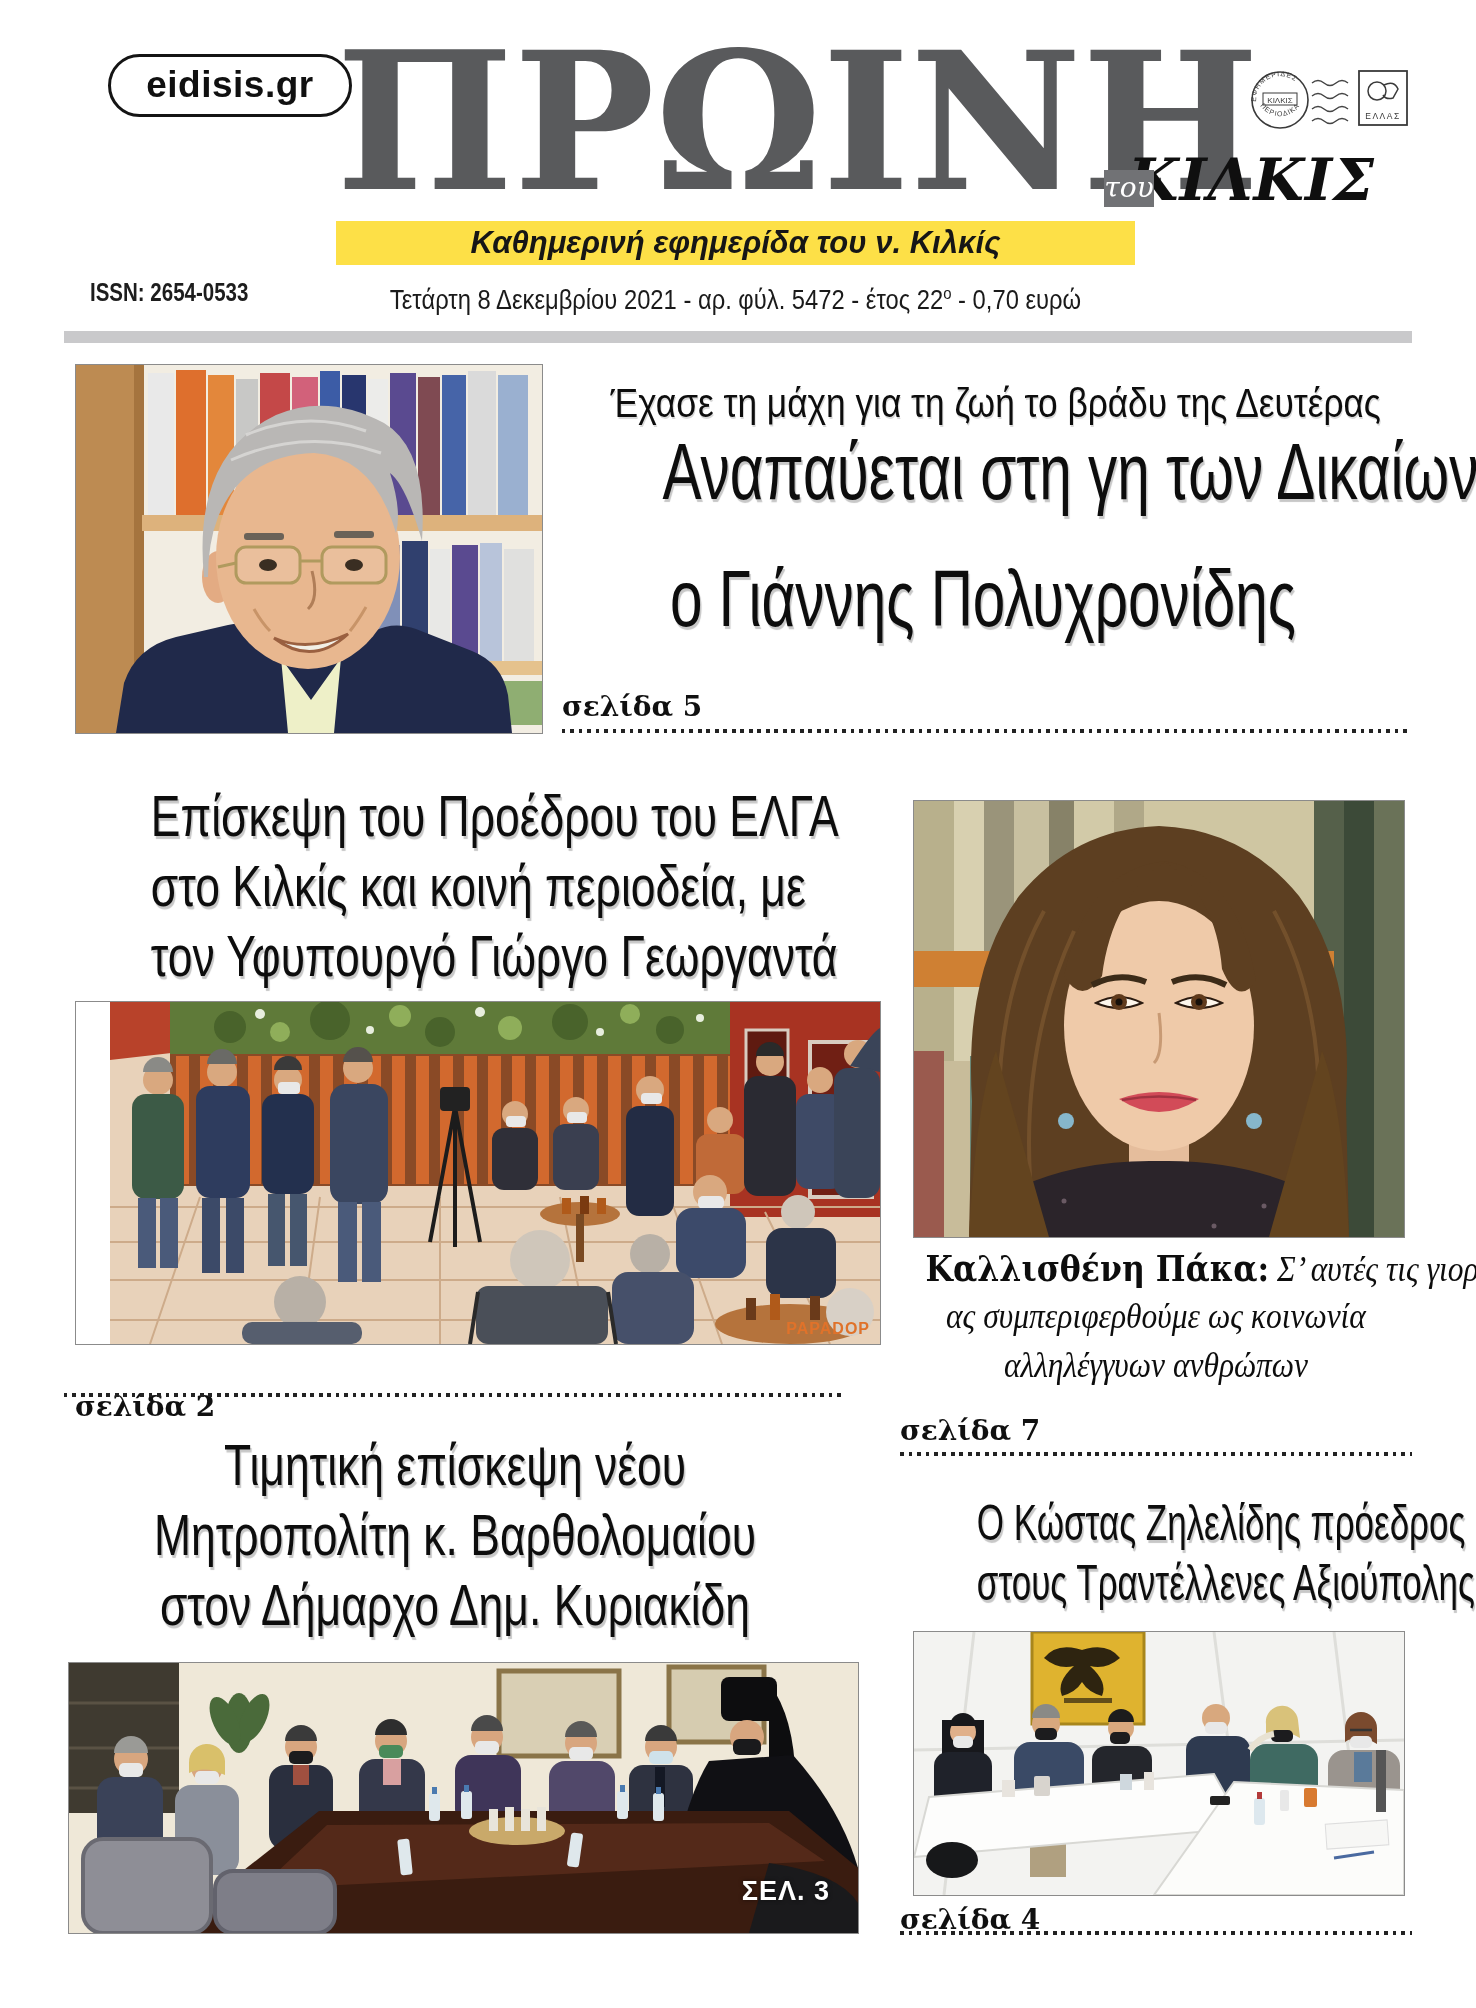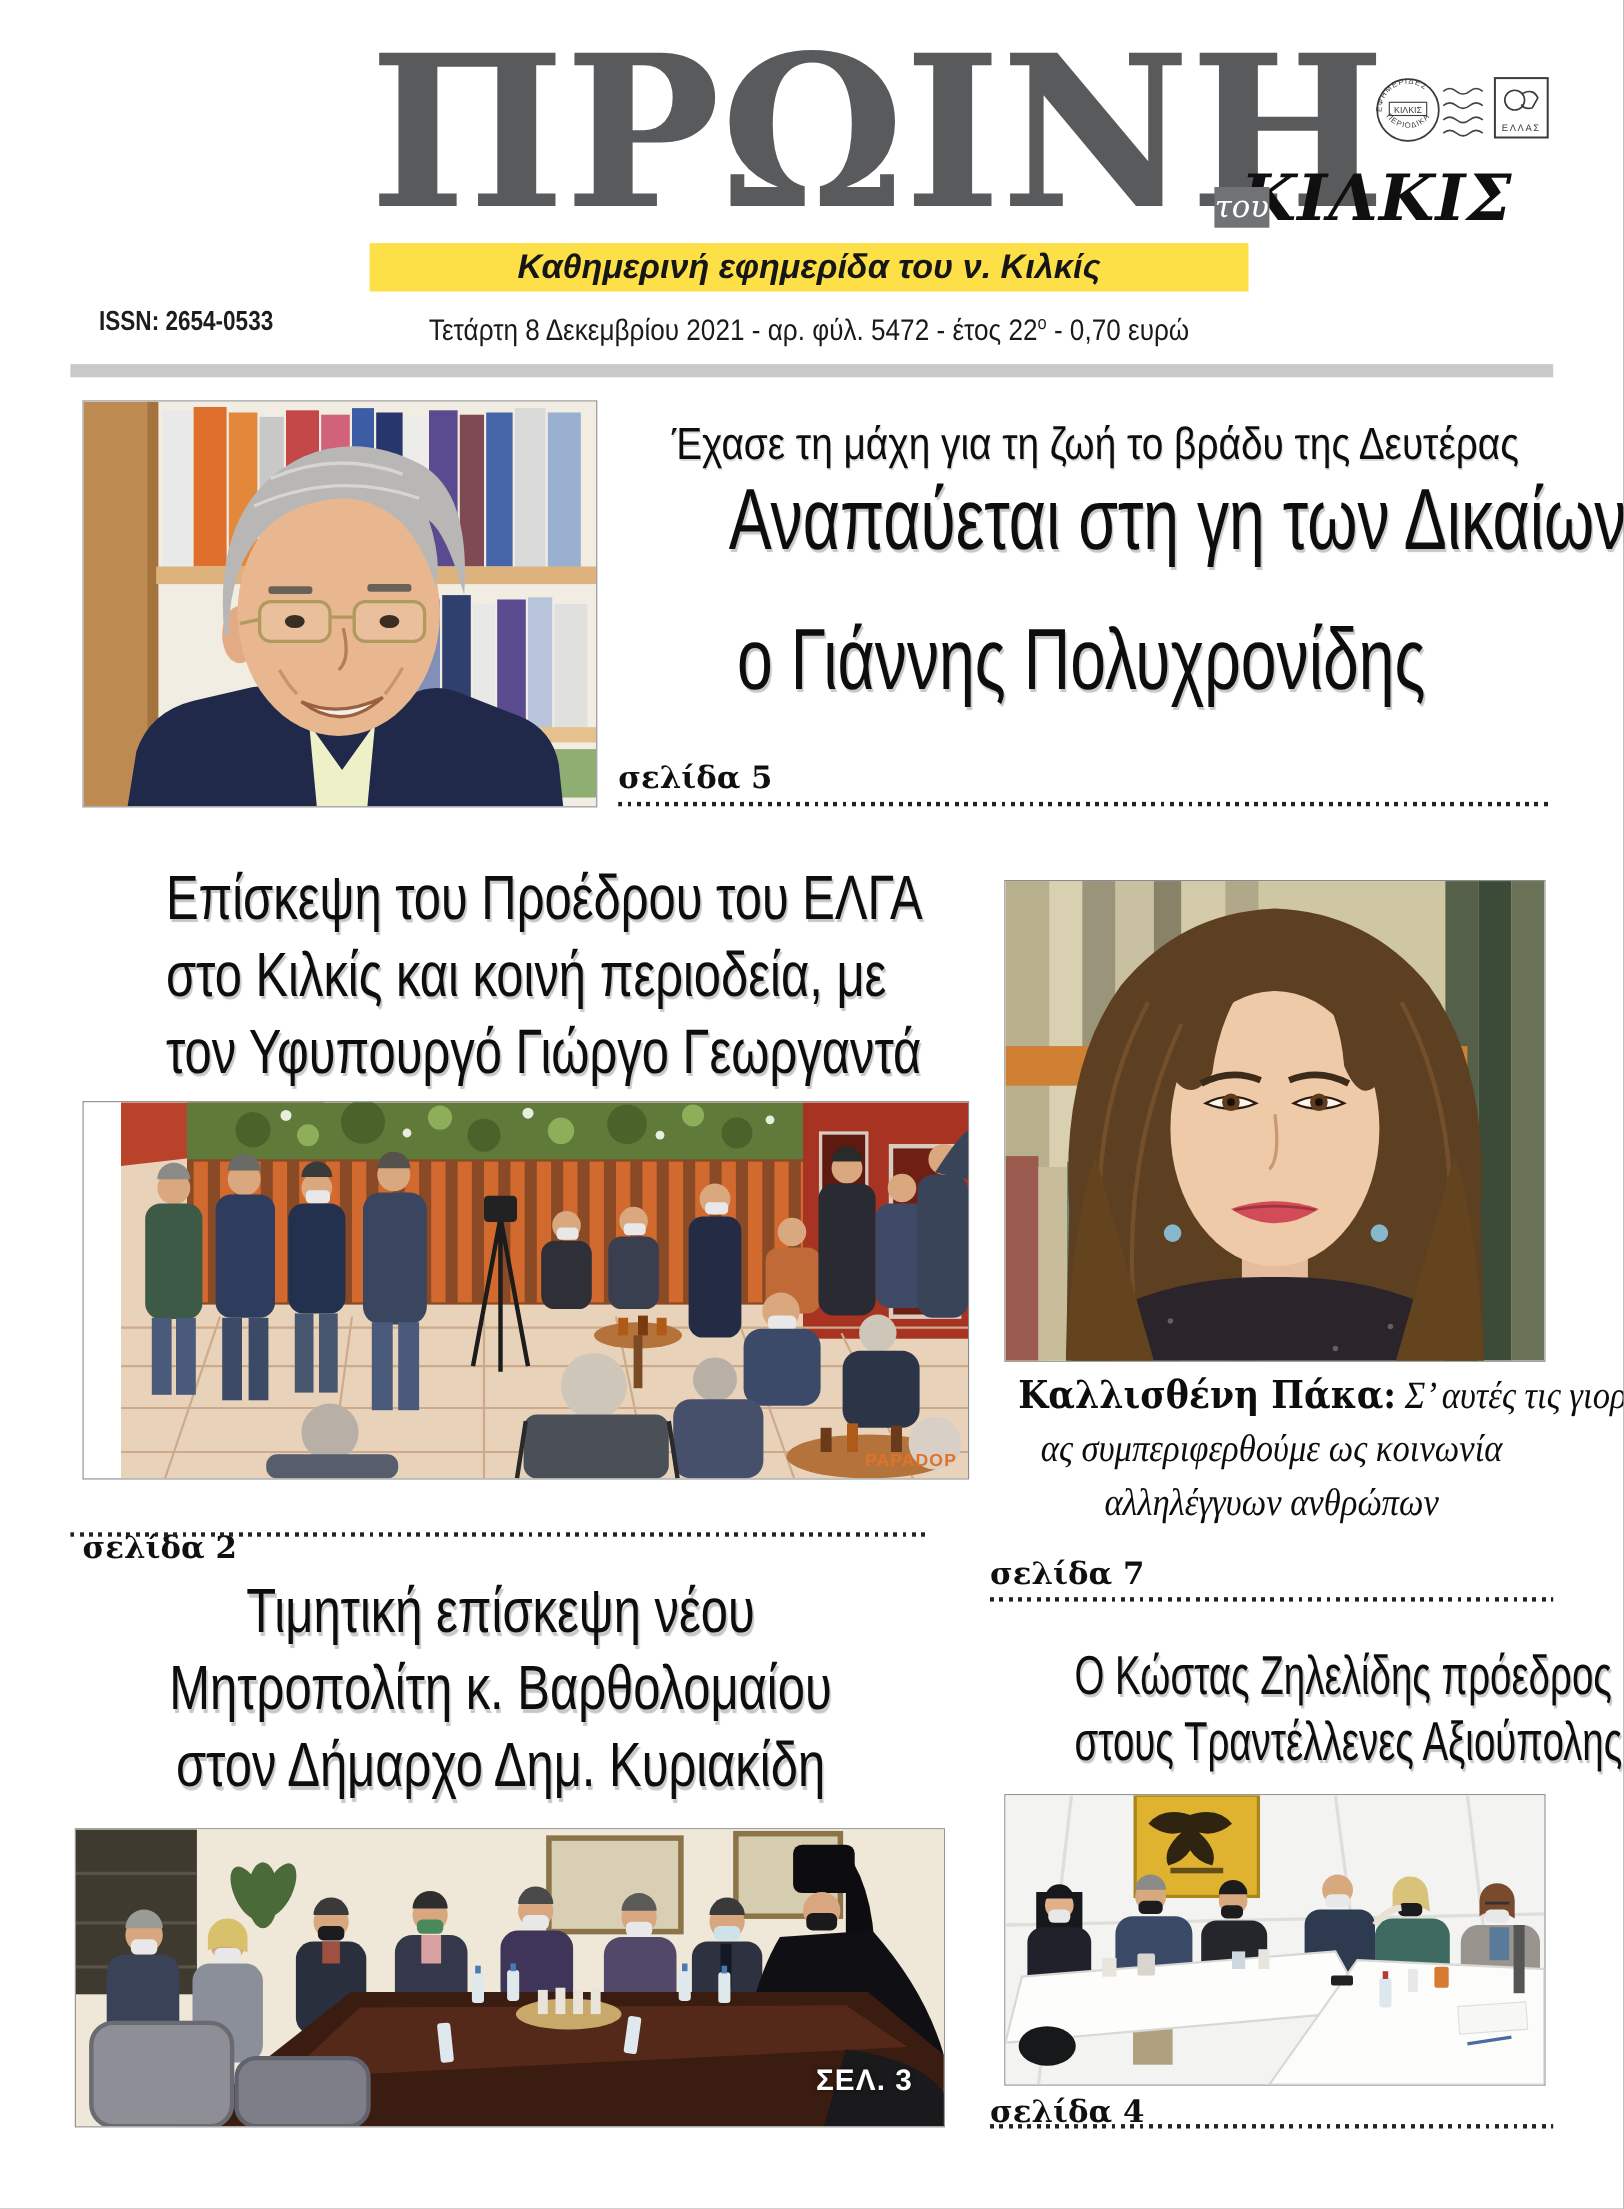--- a/index.html
+++ b/index.html
@@ -58,20 +58,21 @@
   .photo-watermark{
     position:absolute;right:10px;bottom:6px;color:#e0722a;font-weight:bold;font-size:16px;
     letter-spacing:1px;font-family:"Liberation Sans",sans-serif;}
   svg text{font-family:"Liberation Sans",sans-serif;}
 </style>
 </head>
 <body>
 
 <div class="page">
 
+  <div class="abs pill">eidisis.gr</div>
   <div class="abs masthead-title">ΠΡΩΙΝΗ</div>
   <div class="abs tou-box">του</div>
   <div class="abs kilkis">ΚΙΛΚΙΣ</div>
 
   <svg class="abs stamp" viewBox="0 0 188 80">
     <defs>
       <path id="arcT" d="M 29 47 A 24 24 0 1 1 75 47"></path>
       <path id="arcB" d="M 29 39 A 24 24 0 0 0 75 39"></path>
     </defs>
     <circle cx="52" cy="40" r="28" fill="none" stroke="#3a3a3a" stroke-width="1.6"></circle>

